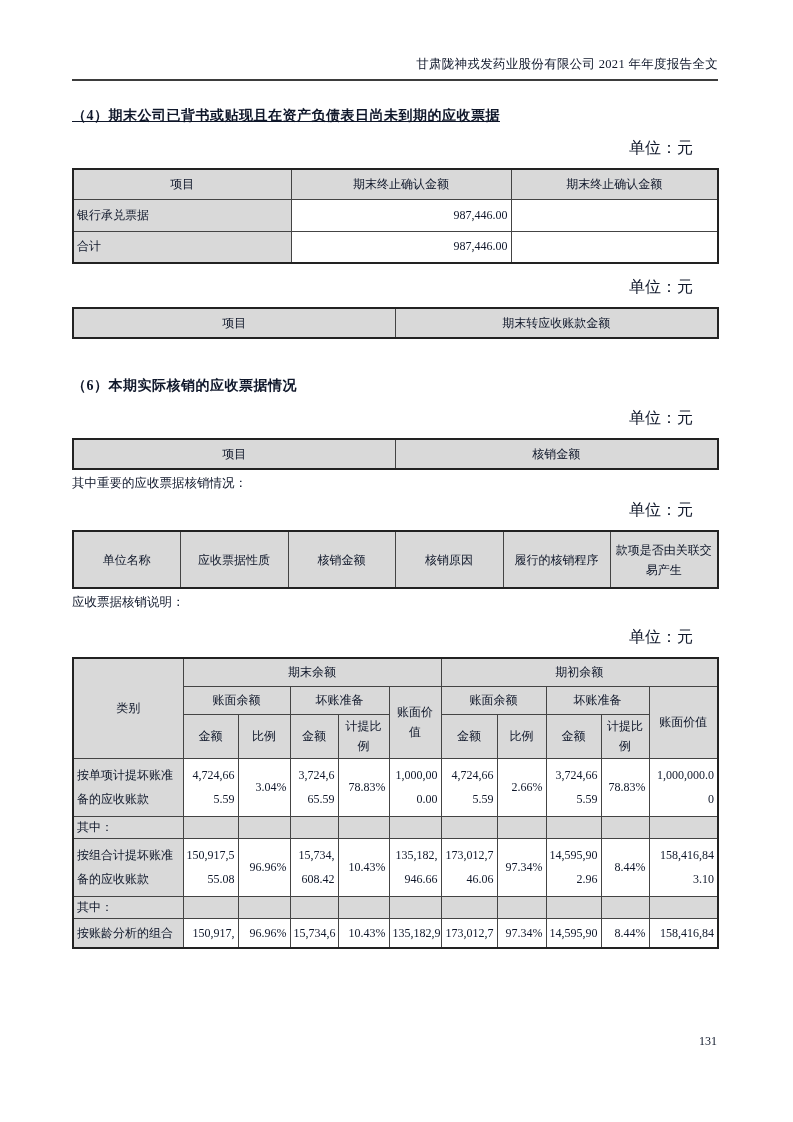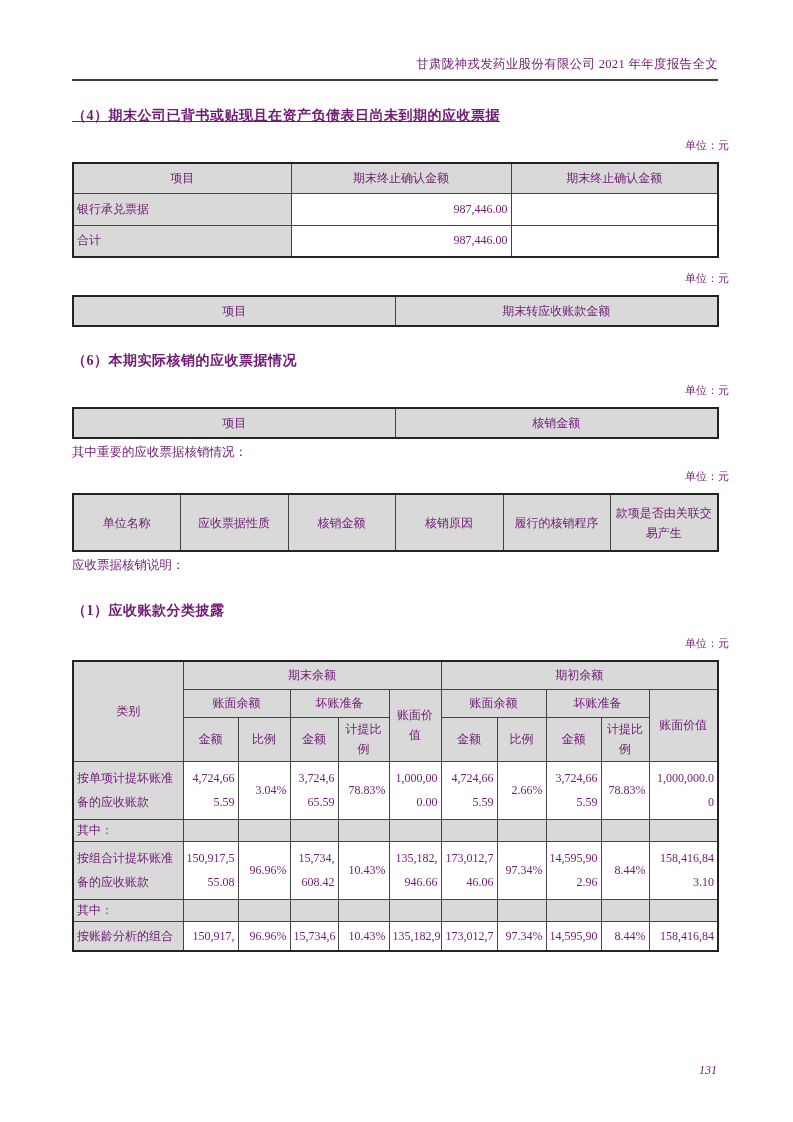--- a/index.html
+++ b/index.html
@@ -2,46 +2,46 @@
 <html><head>
 <meta charset="utf-8">
 <style>
   html,body{margin:0;padding:0;background:#ffffff;}
   .page{
     position:relative;
     width:793px;height:1122px;
     background:#ffffff;
     overflow:hidden;
     font-family:"Liberation Serif","DejaVu Serif",serif;
-    color:#701a75;
+    color:#0f172a;
     font-size:12.5px;
   }
   .doc-header{
     margin:56px 75px 0 72px;
     text-align:right;
     font-size:12.5px;
     padding-bottom:6px;
     border-bottom:2px solid #3d3d3d;
     letter-spacing:0.3px;
   }
   .hd{
     margin:0 75px 0 72px;
     font-size:14px;
     font-weight:bold;
     letter-spacing:0.5px;
   }
   .hd.s4{margin-top:26px;text-decoration:underline;}
   .hd.s5{margin-top:22px;}
-  .hd.s6{margin-top:25px;}
+  .hd.s6{margin-top:38px;}
   .hd.ar{margin-top:20px;}
   .hd.ar1{margin-top:28px;}
   .unit{
-    margin:13px 64px 9px 72px;
+    margin:13px 100px 9px 72px;
     text-align:right;
-    font-size:11px;
+    font-size:16px;
   }
   .unit.tight{margin-top:8px;}
   .note{
     margin:5px 75px 0 72px;
     font-size:12.5px;
   }
   table.tbl{
     margin-left:72px;
     width:645px;
     border-collapse:collapse;
@@ -86,23 +86,22 @@
   .big tr.mid{height:22px;}
   .big tr.cut{height:30px;padding-left:27px;}
   .big td, .big th{padding:1px 3px;}
   .big td.num{line-height:24px;}
   .big td.lbl{line-height:24px;}
   .big tr.mid td{background:#d9d9d9;line-height:18px;}
   .big tr.cut td{white-space:nowrap;}
   .pageno{
     position:absolute;
     right:76px;
-    bottom:44px;
+    bottom:73px;
     font-size:12px;
-    font-style:italic;
   }
 </style>
 </head>
 <body>
 
 <div class="page">
 
   <div class="doc-header">
     <span>甘肃陇神戎发药业股份有限公司 2021 年年度报告全文</span>
   </div>
@@ -179,21 +178,20 @@
       <th>应收票据性质</th>
       <th>核销金额</th>
       <th>核销原因</th>
       <th>履行的核销程序</th>
       <th>款项是否由关联交易产生</th>
     </tr>
   </tbody>
     </table>
   <div class="note">应收票据核销说明：</div>
 
-  <div class="hd ar1">（1）应收账款分类披露</div>
   <div class="unit" style="margin-top:16px;">单位：元</div>
 
   <table class="tbl big">
     <colgroup>
       <col style="width:110px">
         <col style="width:55px">
         <col style="width:52px">
         <col style="width:48px">
         <col style="width:51px">
         <col style="width:52px">

